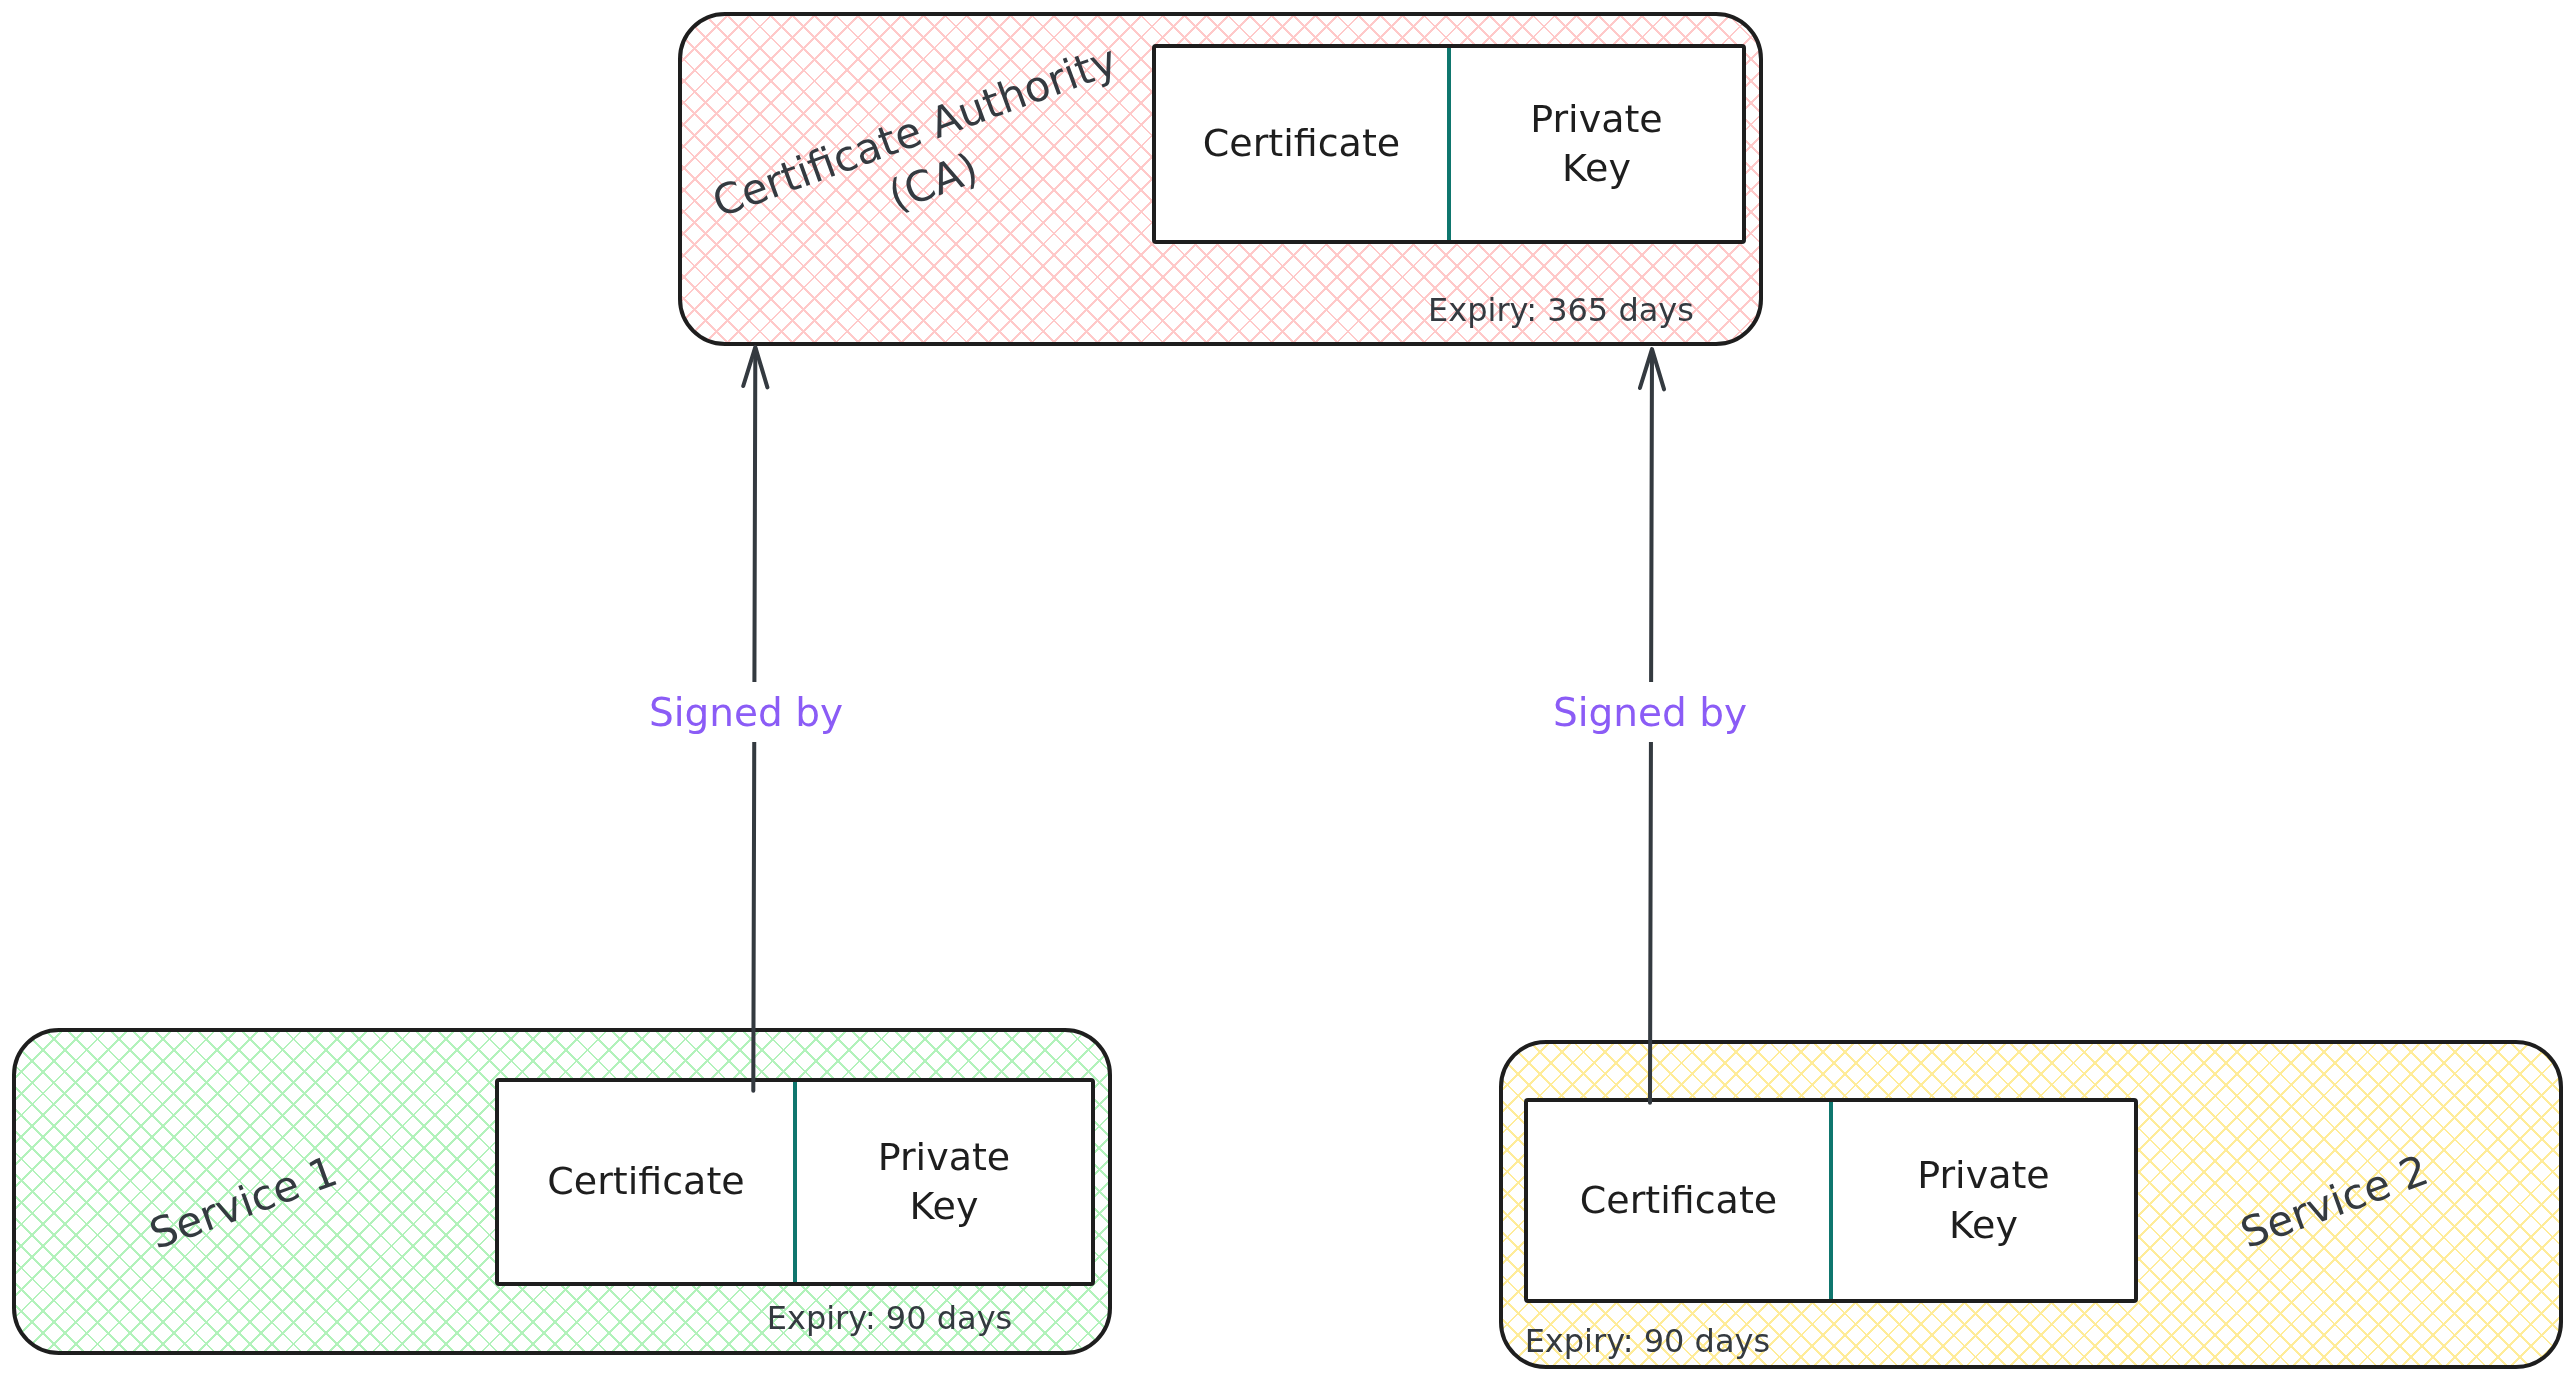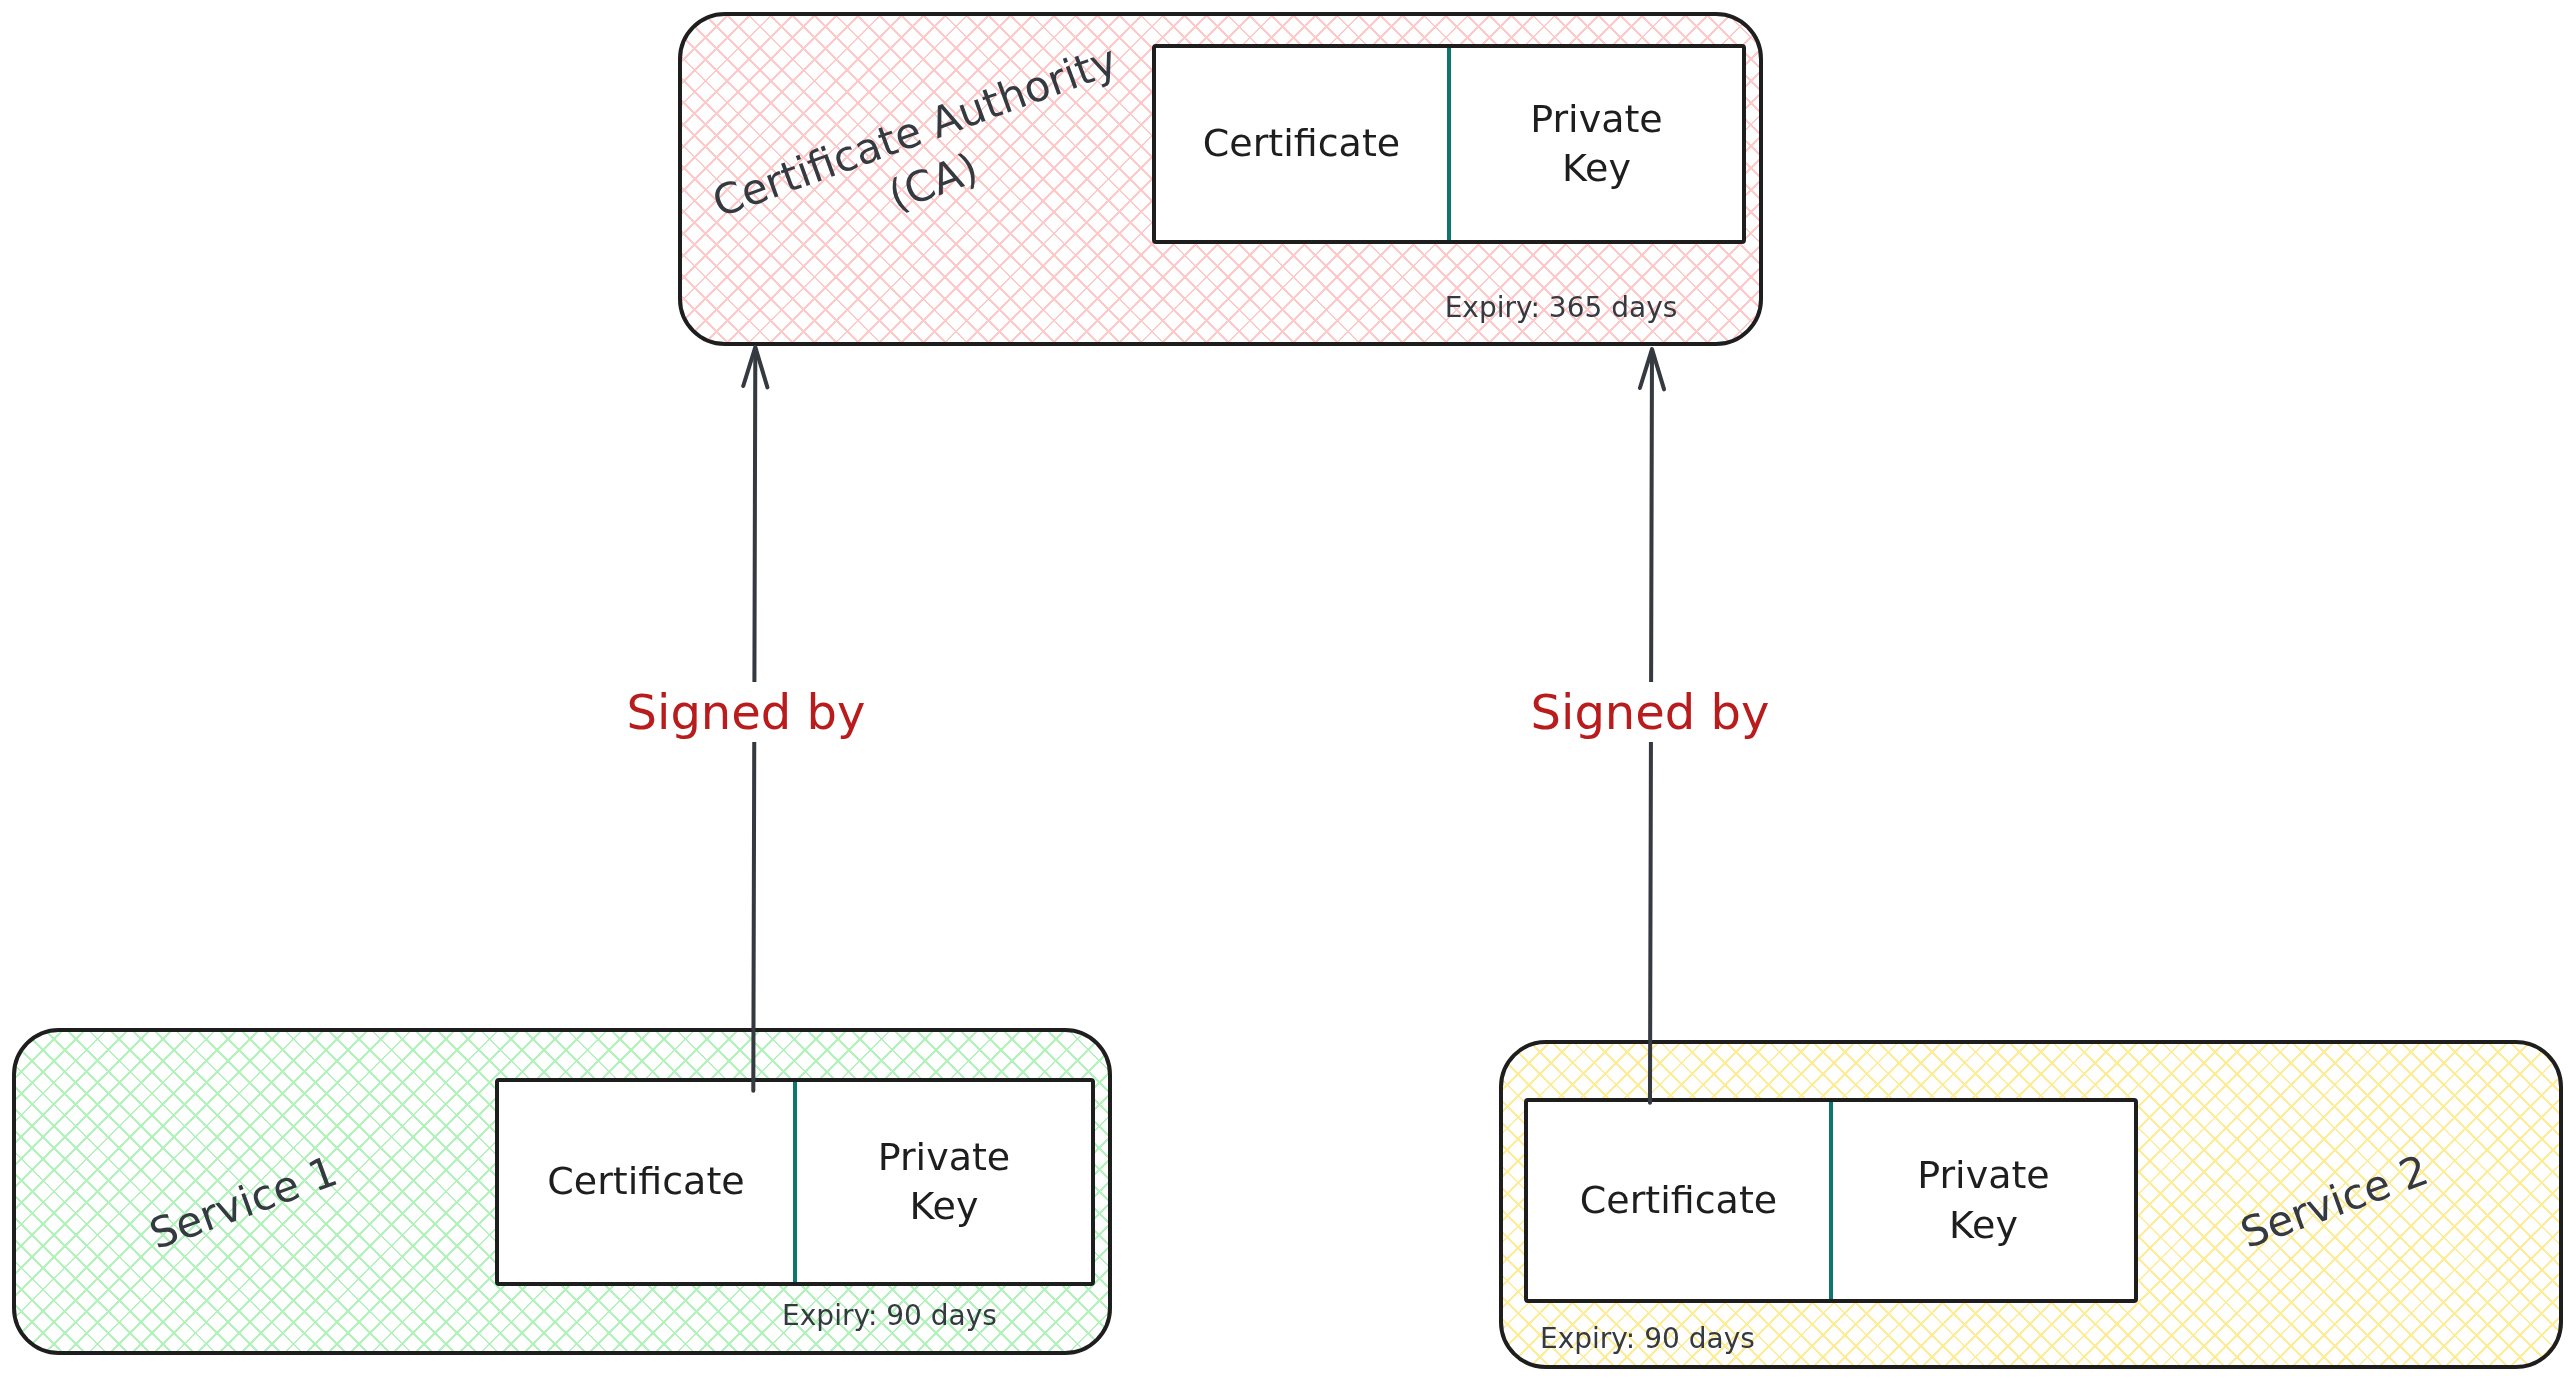--- a/index.html
+++ b/index.html
@@ -62,31 +62,31 @@
     justify-content:center;
     font-size:38px;
     line-height:1.3;
     color:#1e1e1e;
     text-align:center;
   }
   .kp-cell.right{border-left:4px solid #0f766e;}
   .expiry{
     position:absolute;
     text-align:center;
-    font-size:28px;
+    font-size:32px;
     color:#343a40;
     white-space:nowrap;
   }
   .edge-label{
     position:absolute;
     width:228px;height:60px;
     display:flex;align-items:center;justify-content:center;
     background:#ffffff;
-    font-size:48px;
-    color:#b91c1c;
+    font-size:39px;
+    color:#8b5cf6;
     white-space:nowrap;
     z-index:6;
   }
   .arrow-svg{position:absolute;z-index:5;overflow:visible;}
   .arrow-svg line, .arrow-svg polyline{
     stroke:#343a40;stroke-width:6;fill:none;
     stroke-linecap:round;stroke-linejoin:round;
   }
 </style>
 </head>

